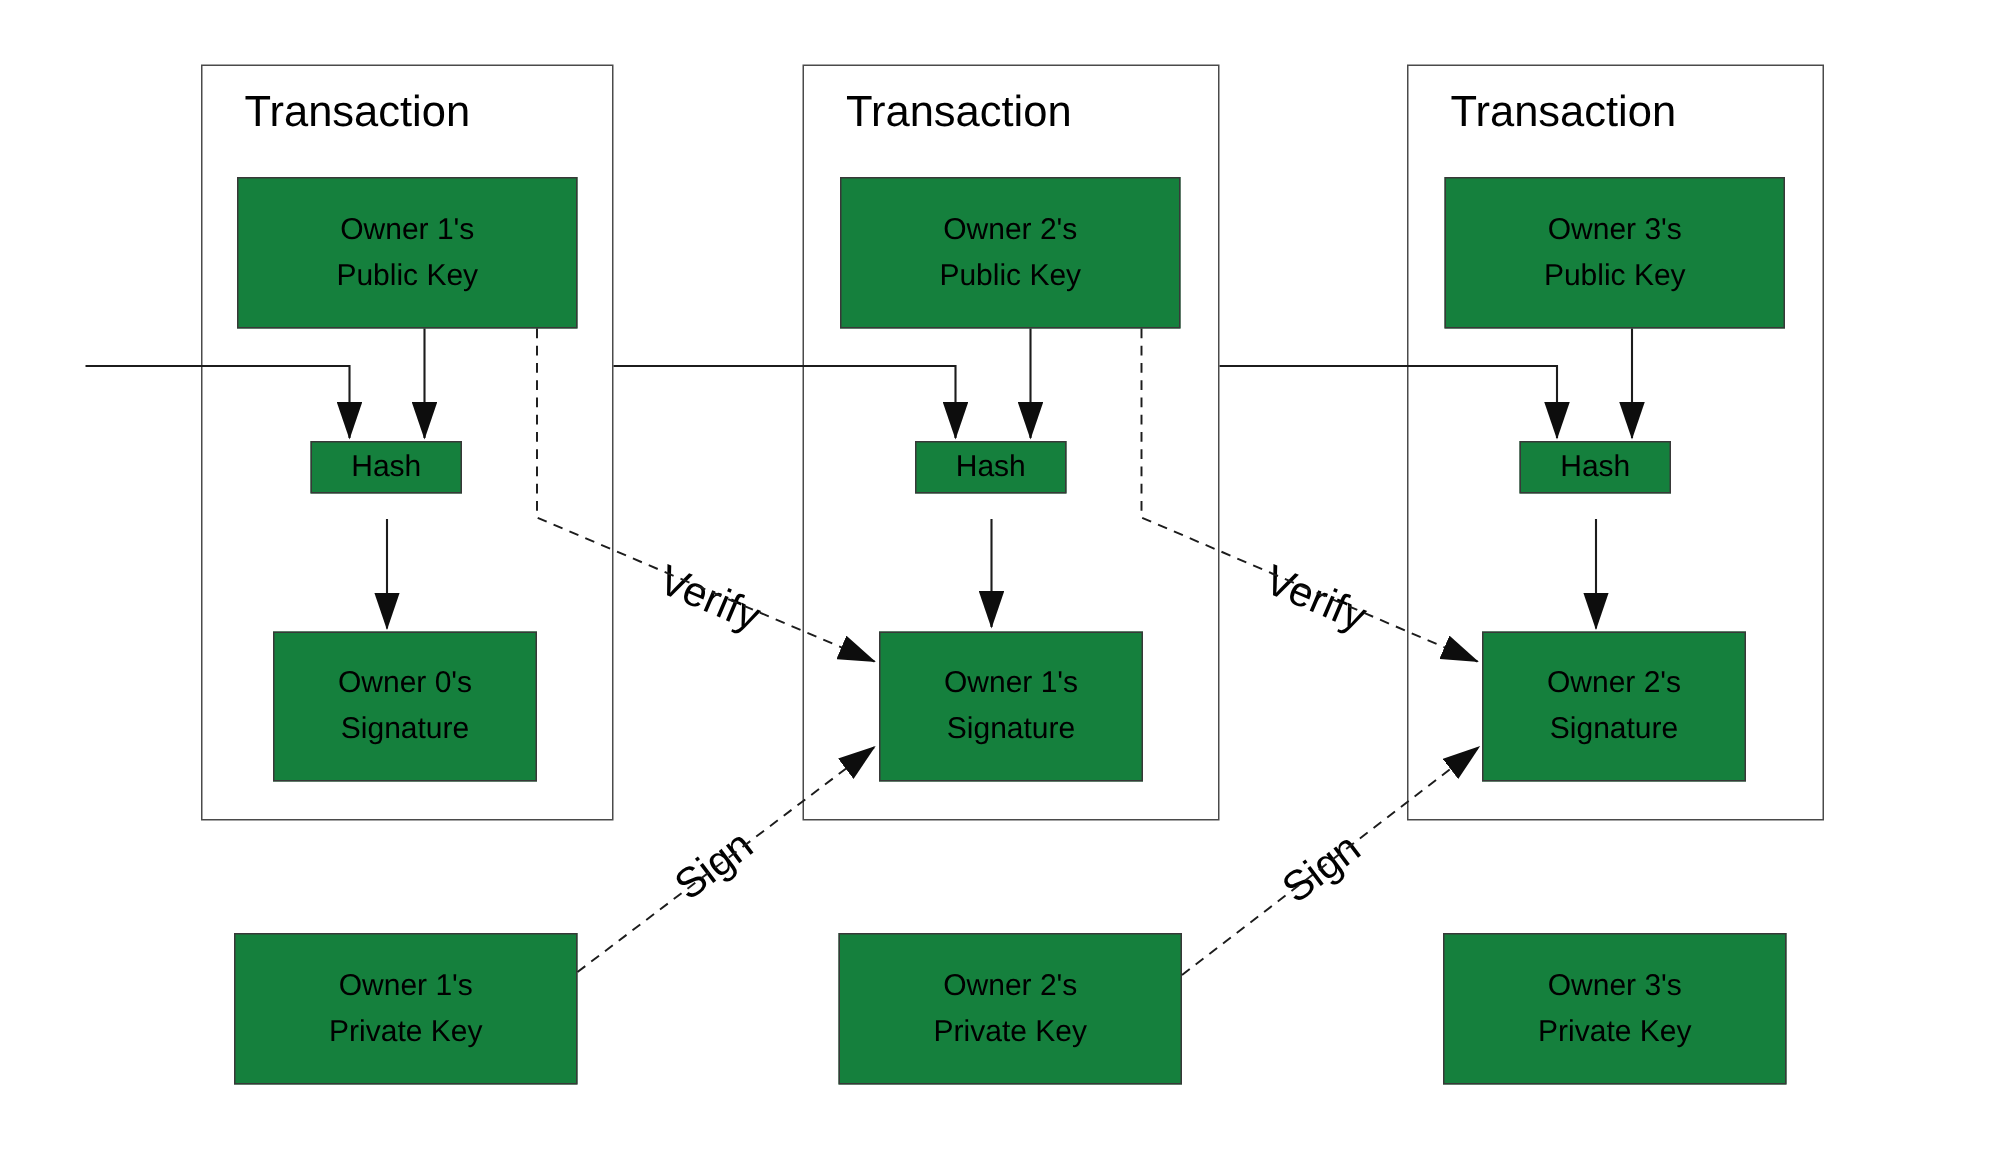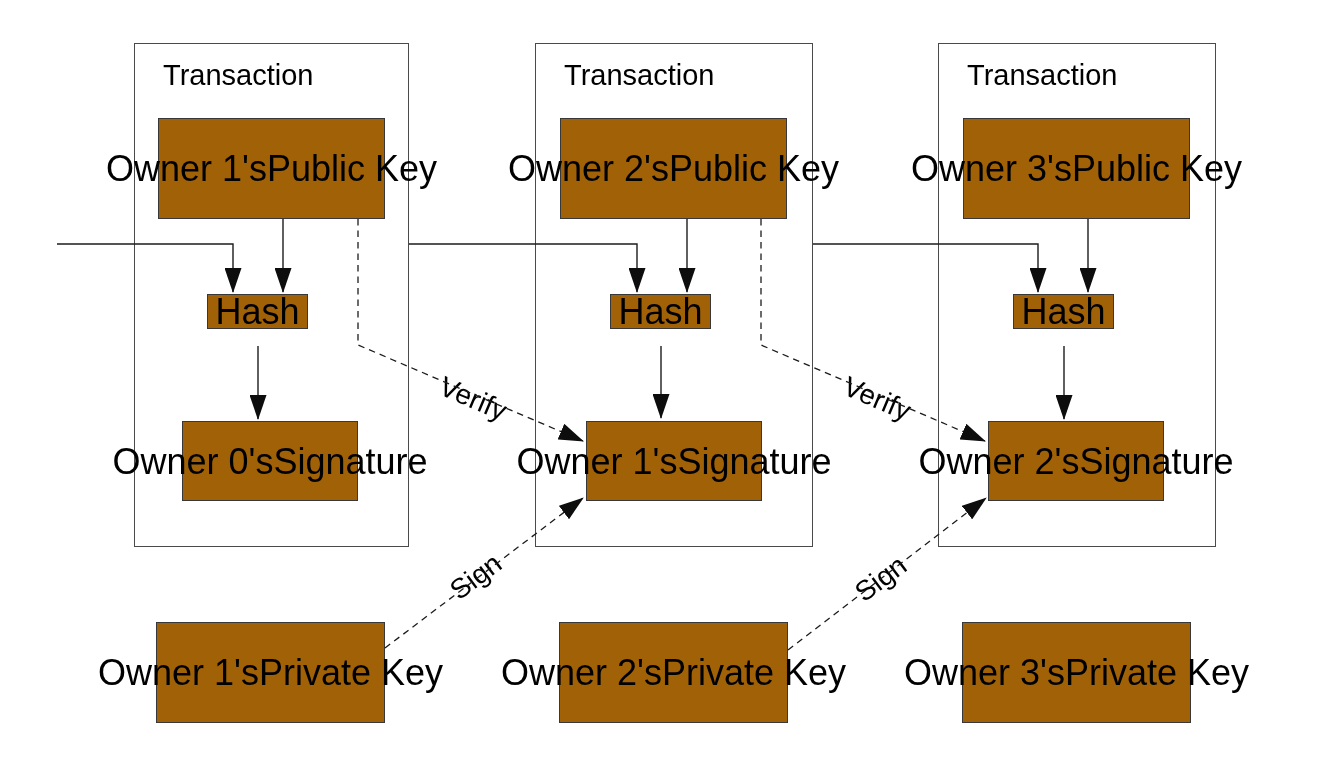--- a/index.html
+++ b/index.html
@@ -30,41 +30,41 @@
     left: 28px;
     top: 15px;
     font-size: 29px;
     line-height: 33px;
     white-space: nowrap;
   }
   .node {
     position: absolute;
     border: 1.6px solid #383838;
     box-sizing: border-box;
-    background: #a16207;
+    background: #15803d;
     display: flex;
-    flex-direction: row;
+    flex-direction: column;
     align-items: center;
     justify-content: center;
     text-align: center;
-    font-size: 36px;
+    font-size: 20px;
     line-height: 31px;
     white-space: nowrap;
   }
   .pk { top: 118px; width: 227px; height: 101px; }
   .pk1 { left: 158px; }
   .pk2 { left: 560px; }
   .pk3 { left: 963px; }
 
   .hash { top: 294px; width: 101px; height: 35px; }
   .hash1 { left: 207px; }
   .hash2 { left: 610px; }
   .hash3 { left: 1013px; }
 
-  .sig { top: 421px; width: 176px; height: 80px; }
+  .sig { top: 421px; width: 176px; height: 100px; }
   .sig1 { left: 182px; }
   .sig2 { left: 586px; }
   .sig3 { left: 988px; }
 
   .priv { top: 622px; width: 229px; height: 101px; }
   .priv1 { left: 156px; }
   .priv2 { left: 559px; }
   .priv3 { left: 962px; }
 
   .edge-label {

